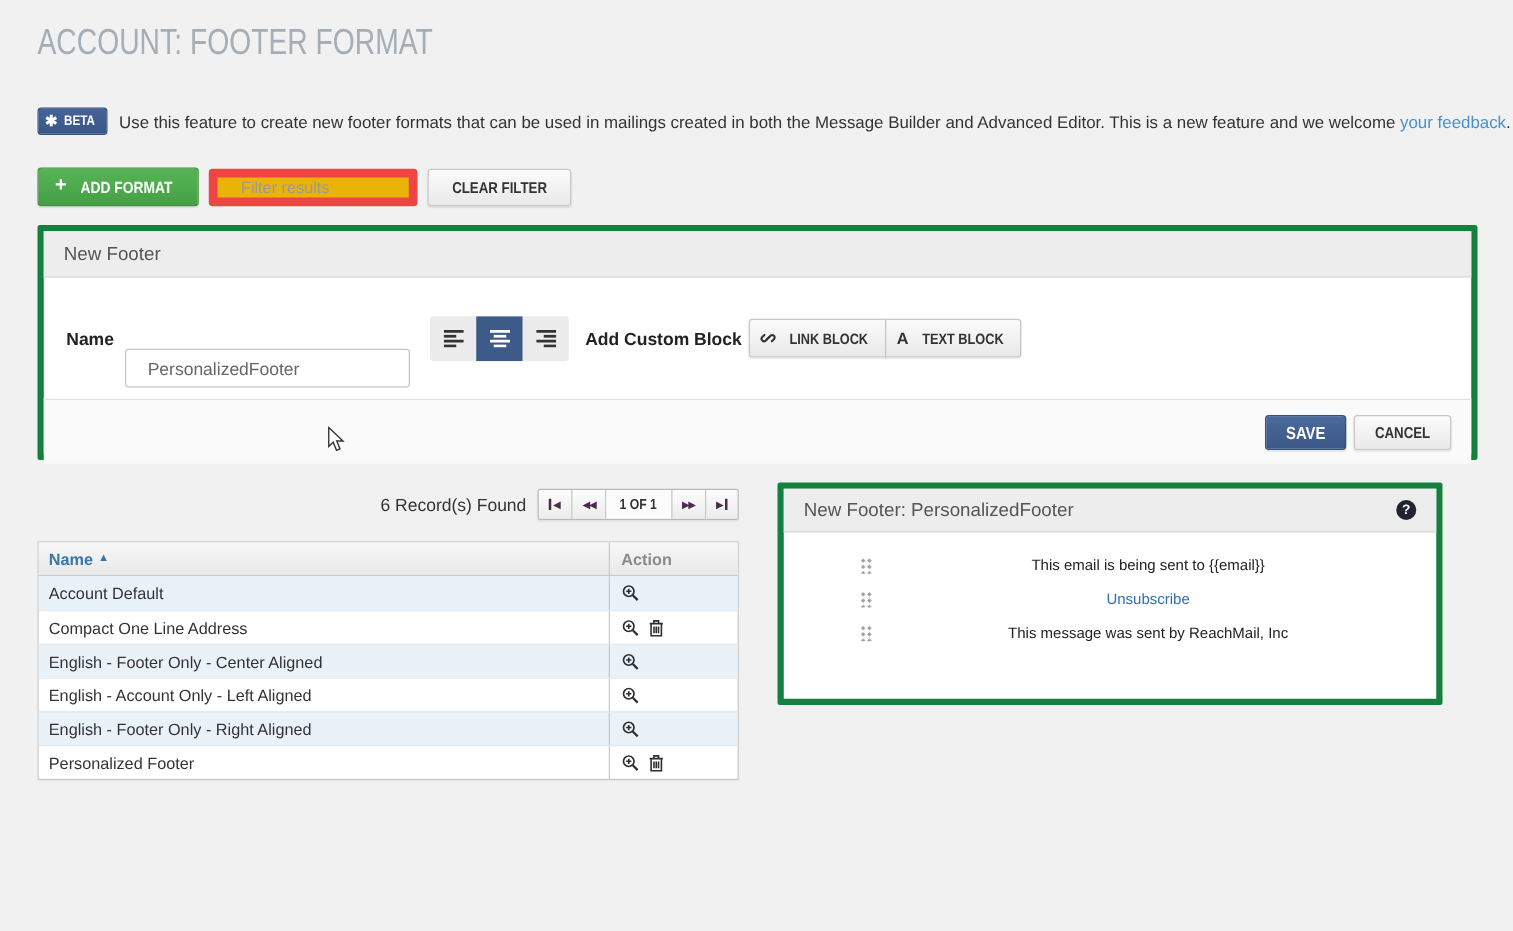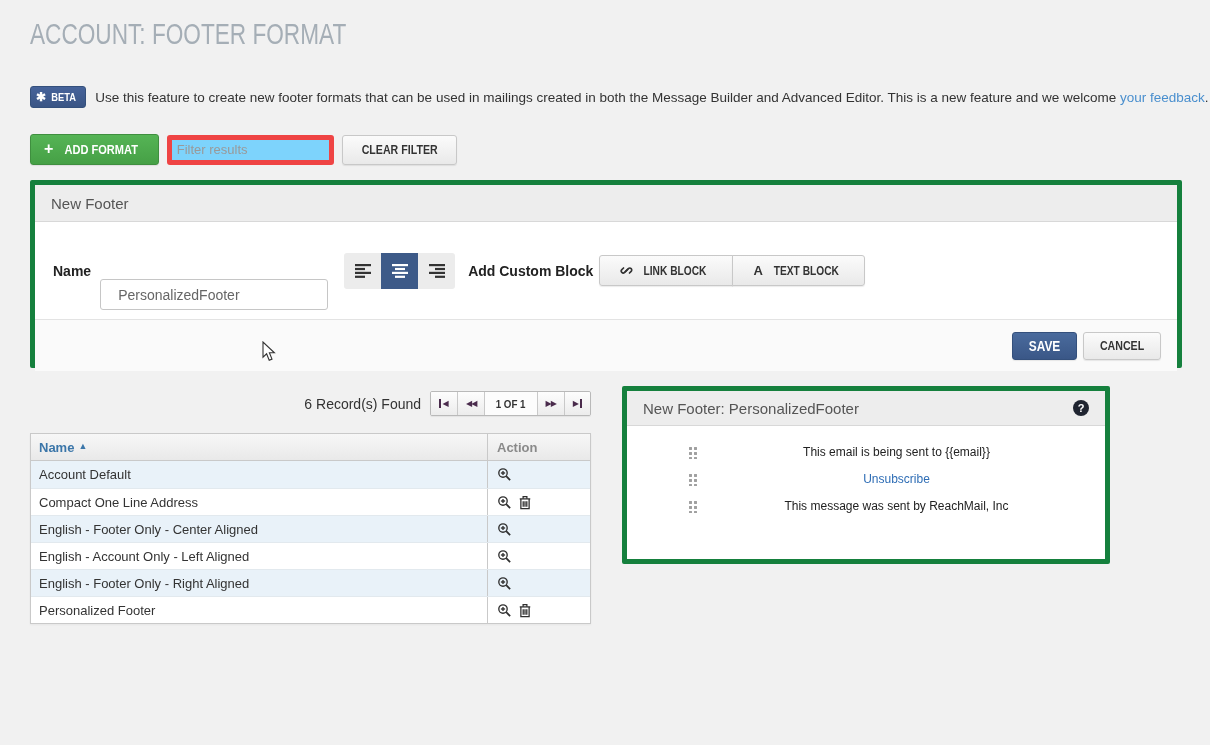--- a/index.html
+++ b/index.html
@@ -22,40 +22,40 @@
 
   
   .toolbar { position:absolute; left:30px; top:134px; display:flex; align-items:center; gap:8px; }
   .btn { display:inline-flex; align-items:center; justify-content:center; border-radius:3px; cursor:pointer;
     font-weight:bold; color:#333; border:1px solid #c8c8c8; background:linear-gradient(#fbfbfb,#e9e9e9);
     box-shadow:0 1px 1px rgba(0,0,0,.08); }
   .btn-green { background:linear-gradient(#55b455,#46a046); border-color:#3f8f3f; color:#fff;
     height:31px; padding:0 13px; font-size:13px; gap:5px; }
   .btn-green .plus { font-size:16px; font-weight:bold; transform:translateY(-1px); }
   .btn-clear { height:30px; padding:0 12px; font-size:12.5px; }
-  .filter-input { width:167px; height:30px; border:5px solid #ef4444; border-radius:3px; padding:0 5px;
-    font-size:13px; font-family:"Liberation Sans",sans-serif; color:#444; background:#7dd3fc; }
+  .filter-input { width:167px; height:30px; border:7px solid #ef4444; border-radius:3px; padding:0 19px;
+    font-size:13px; font-family:"Liberation Sans",sans-serif; color:#444; background:#eab308; }
   .filter-input::placeholder { color:#999; }
 
   
   .panel { position:absolute; background:#fff; border:5px solid #15803d; border-radius:2px; }
   #editor-panel { left:30px; top:180px; width:1152px; height:188px; }
   .panel-header { background:#ededed; border-bottom:1px solid #d8d8d8; font-size:15px; color:#555;
     display:flex; align-items:center; justify-content:space-between; padding:0 16px; }
   #editor-panel .panel-header { height:37px; }
   .editor-body { height:97px; display:flex; align-items:center; padding:0 18px; }
   .lbl { font-size:14px; font-weight:bold; color:#222; }
   #name-input { width:228px; height:31px; border:1px solid #c6c6c6; border-radius:3px; margin-left:9px;
     padding:0 17px; font-size:14px; color:#666; font-family:"Liberation Sans",sans-serif;margin-top:48px; }
   .align-group { display:flex; background:#ececec; border-radius:3px; margin-left:16px; overflow:hidden; }
   .align-btn { width:37px; height:36px; display:flex; align-items:center; justify-content:center; cursor:pointer; }
   .align-btn.selected { background:#3d5a88; }
   .acb-label { margin-left:13px; }
   .block-btns { display:flex; margin-left:6px; }
-  .block-btn { height:31px; padding:0 20px; font-size:12px; gap:5px; border-radius:0; }
+  .block-btn { height:31px; padding:0 8px; font-size:12px; gap:5px; border-radius:0; }
   .block-btn:first-child { border-radius:3px 0 0 3px; }
   .block-btn:last-child { border-radius:0 3px 3px 0; margin-left:-1px; }
   .editor-footer { height:52px; background:#fafafa; border-top:1px solid #e3e3e3;
     display:flex; align-items:center; justify-content:flex-end; gap:6px; padding-right:16px; }
   .btn-save { background:linear-gradient(#4a6b9d,#3a5787); border-color:#34507c; color:#fff;
     height:28px; padding:0 13px; font-size:14px; }
   .btn-cancel { height:28px; padding:12px 12px; font-size:12.5px; }
 
   
   .records-row { position:absolute; left:30px; top:391px; width:561px; display:flex;
@@ -81,21 +81,21 @@
   .t-head .c-action { color:#8a8a8a; }
   .c-name { flex:1; display:flex; align-items:center; padding-left:8px; gap:4px; }
   .c-action { width:103px; border-left:1px solid #c9c9c9; display:flex; align-items:center; padding-left:9px; gap:6px; }
   .t-body .t-row { border-top:1px solid #e2e9ee; }
   .t-body .t-row:first-child { border-top:none; }
   .t-body .t-row:nth-child(odd) { background:#e9f2f9; }
   .sort-arrow { font-size:9px; color:#3b76a9; transform:translateY(-1px); }
   .icon-btn { display:inline-flex; cursor:pointer; }
 
   
-  #preview-panel { left:622px; top:386px; width:488px; height:178px; }
+  #preview-panel { left:622px; top:386px; width:532px; height:178px; }
   #preview-panel .panel-header { height:35px; }
   .q-icon { width:16px; height:16px; border-radius:50%; background:#1f2430; color:#fff; font-size:11px;
     font-weight:bold; display:flex; align-items:center; justify-content:center; cursor:pointer; }
   .preview-body { padding-top:17px; display:flex; flex-direction:column; gap:8px; }
   .p-row { position:relative; }
   .drag-handle { position:absolute; left:61px; top:3px; width:10px; height:13px; cursor:grab;
     background-image:radial-gradient(circle, #a0a0a0 1.4px, transparent 1.6px); background-size:5px 5px;
     background-position:0 0; }
   .p-content { margin-left:78px; margin-right:17px; text-align:center; font-size:12px; color:#222; line-height:19px; }
   .p-content a { color:#2e6db5; text-decoration:none; }

